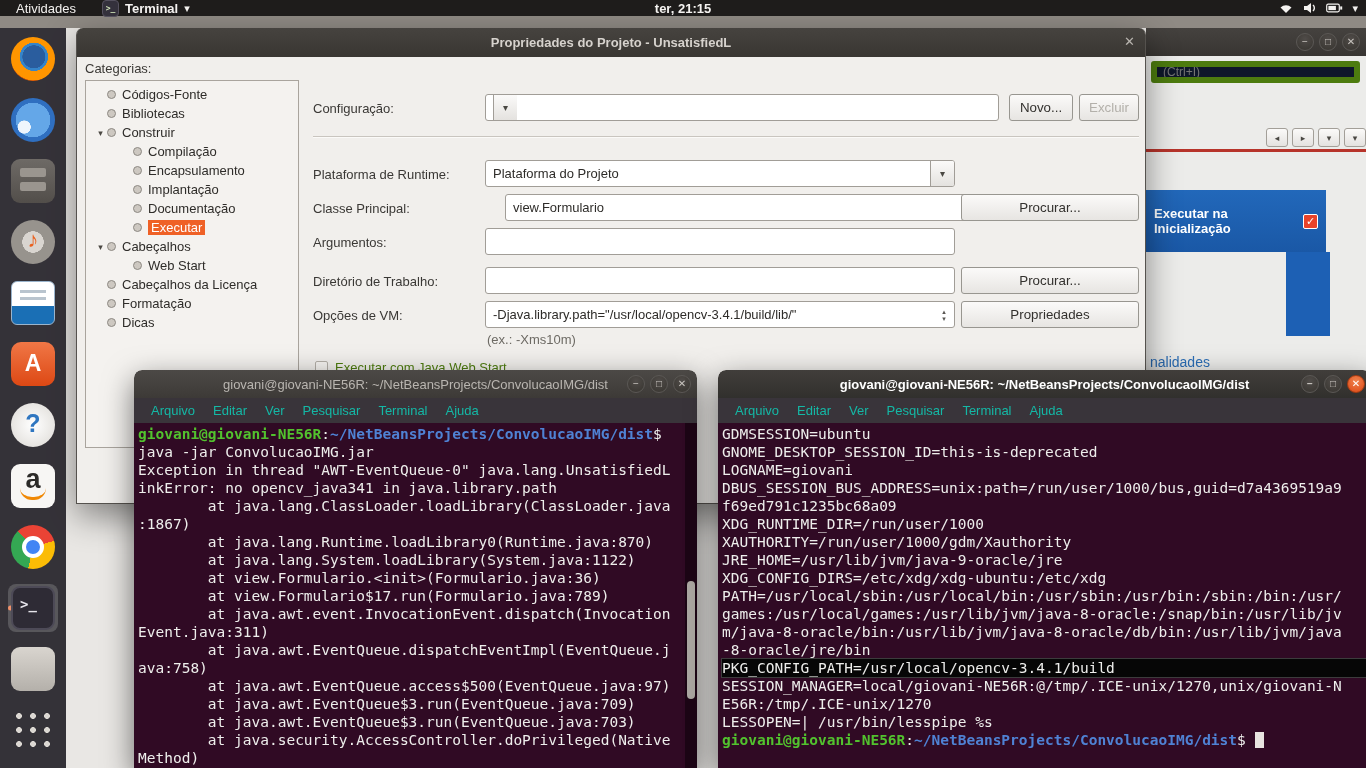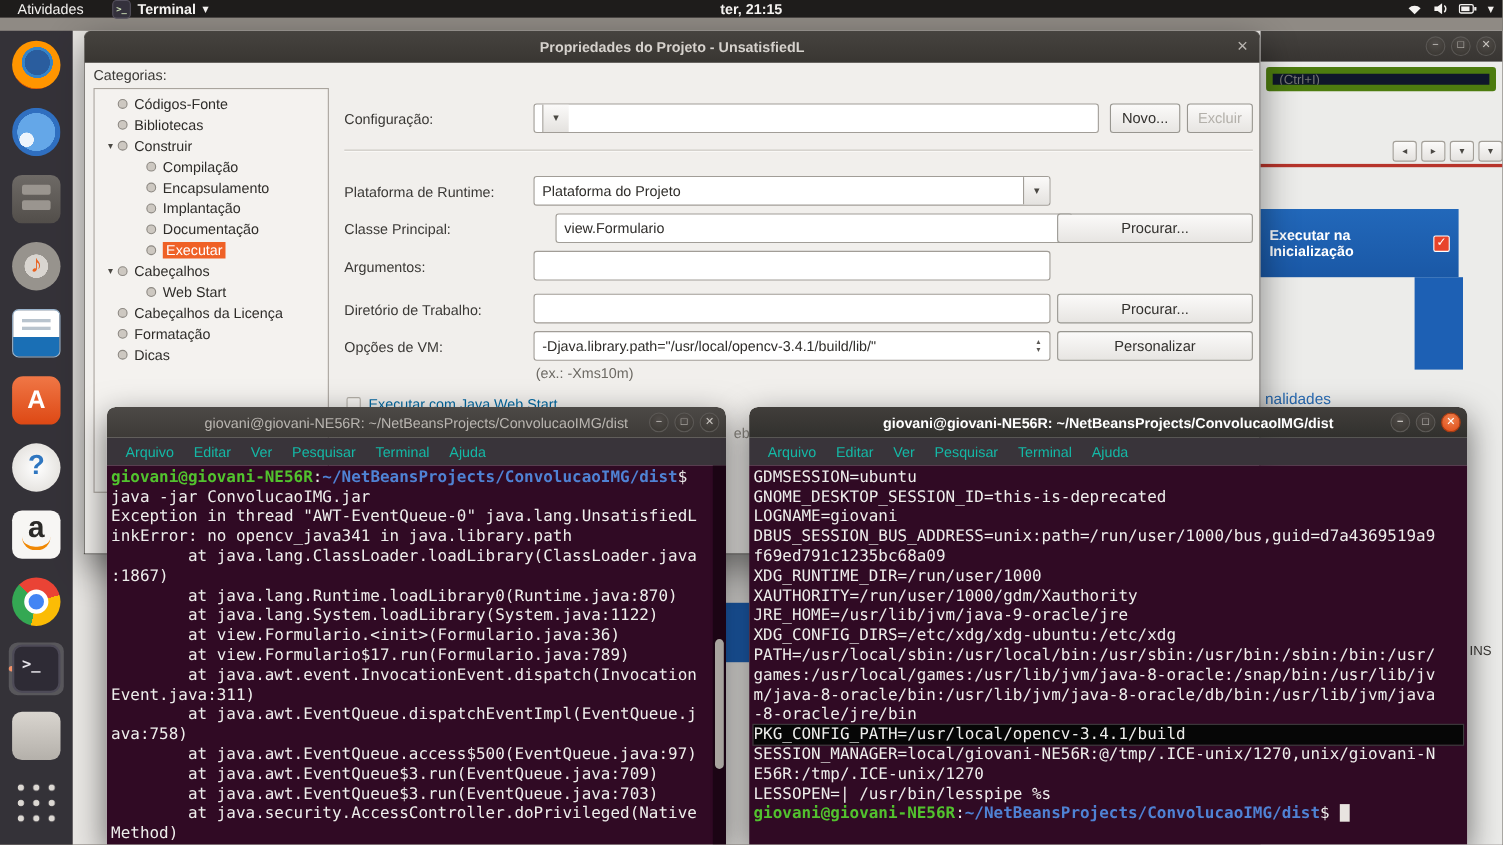--- a/index.html
+++ b/index.html
@@ -94,35 +94,35 @@
   .combo-btn{width:24px;height:100%;border-left:1px solid #a19d97;background:linear-gradient(#fbfaf9,#e4e2df);
              display:flex;align-items:center;justify-content:center;font-size:10px;color:#4a4843;flex:none;}
   .spinner{width:16px;height:100%;display:flex;flex-direction:column;align-items:center;justify-content:center;
            font-size:7px;color:#5a5753;flex:none;margin-left:auto;line-height:7px;font-style:normal;}
   .btn{position:absolute;height:27px;border:1px solid #989690;border-radius:3px;
        background:linear-gradient(#fbfaf9,#e7e5e2);color:#33312e;
        display:flex;align-items:center;justify-content:center;white-space:nowrap;padding:0 10px;}
   .btn.disabled{color:#b3b0aa;}
   .dlg-sep{position:absolute;height:1px;background:#c9c5bf;box-shadow:0 1px 0 #fbfaf8;}
   .hint{position:absolute;color:#6d6a64;}
-  .webstart{position:absolute;display:flex;align-items:center;gap:7px;color:#0369a1;}
+  .webstart{position:absolute;display:flex;align-items:center;gap:7px;color:#4d7c0f;}
   .ws-box{width:13px;height:13px;border:1px solid #b3afa8;background:#f6f4f1;border-radius:2px;}
   .frag{position:absolute;color:#8f8b84;}
 
   
   .cat-panel{position:absolute;left:8px;top:52px;width:214px;height:368px;border:1px solid #a9a49d;background:#f4f2ef;padding-top:4px;overflow:hidden;}
   .tree-row{height:19px;display:flex;align-items:center;color:#2e2c29;}
   .tree-row.lvl1{padding-left:8px;}
   .tree-row.lvl2{padding-left:34px;}
   .tw{width:13px;text-align:center;font-size:9px;color:#4a4843;flex:none;}
   .dot{width:9px;height:9px;border-radius:50%;background:#cdc8c1;border:1px solid #8d8983;margin-right:6px;flex:none;}
   .sel-label{background:#ef6126;color:#fff;padding:0 3px;}
 
   
-  .term{position:absolute;z-index:20;border-radius:8px 8px 0 0;box-shadow:0 10px 30px rgba(0,0,0,0.55);overflow:hidden;}
+  .term{position:absolute;z-index:20;border-radius:8px 8px 0 0;box-shadow:0 10px 30px rgba(0,0,0,0.55);overflow:hidden;margin-left:37px;}
   .term-tb{height:28px;display:flex;align-items:center;justify-content:center;position:relative;
            font-size:13px;border-radius:8px 8px 0 0;padding:0 80px;white-space:nowrap;overflow:hidden;}
   .term.focused .term-tb{background:linear-gradient(#413e3b,#31302d);color:#ffffff;font-weight:bold;}
   .term.unfocused .term-tb{background:linear-gradient(#4c4946,#3d3a37);color:#b9b5b0;}
   .term-menu{height:25px;background:#39343a;display:flex;align-items:center;padding:0 8px;}
   .term-menu span{color:#14b8a6;font-size:13px;padding:0 9px;}
   .term-body{background:#300a24;color:#eeeeec;font-family:"DejaVu Sans Mono",monospace;
              font-size:14.5px;line-height:18px;padding:2px 4px;white-space:pre;overflow:hidden;height:calc(100% - 53px);}
   .tline{height:18px;}
   .tline.hl{background:#060606;outline:1px solid #3c3c3c;}
@@ -273,21 +273,21 @@
     <button class="btn" style="left:884px;top:239px;width:178px;">Procurar...</button>
 
     <span class="dlg-lab" style="left:236px;top:280px;">Opções de VM:</span>
     <div class="field" style="left:408px;top:273px;width:470px;padding-right:2px;">
       <span style="flex:1;overflow:hidden;">-Djava.library.path="/usr/local/opencv-3.4.1/build/lib/"</span>
       <span class="spinner">
           <i>▴</i>
           <i>▾</i>
         </span>
     </div>
-    <button class="btn" style="left:884px;top:273px;width:178px;">Personalizar</button>
+    <button class="btn" style="left:884px;top:273px;width:178px;">Propriedades</button>
 
     <span class="hint" style="left:410px;top:304px;">(ex.: -Xms10m)</span>
 
     <div class="webstart" style="left:238px;top:332px;">
       <span class="ws-box"></span>
       <span>Executar com Java Web Start</span>
     </div>
     <span class="frag" style="left:590px;top:358px;">eb</span>
   </div>
 

